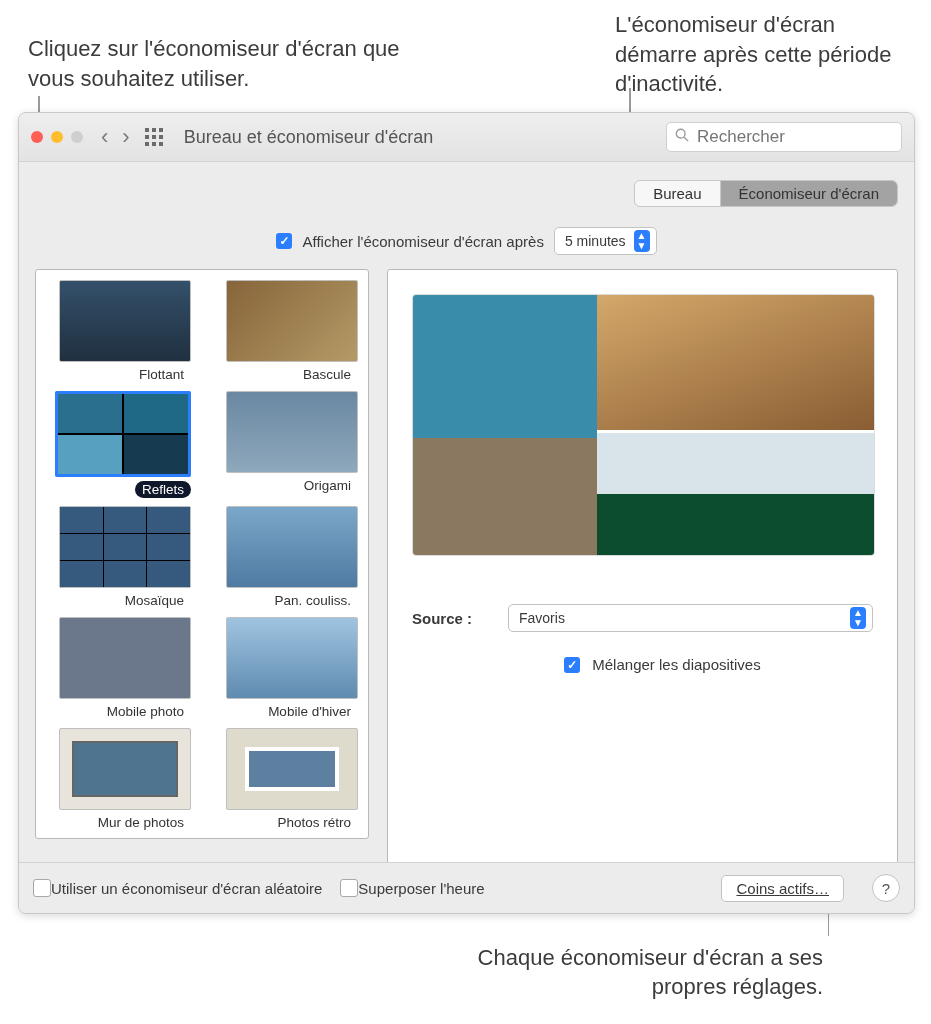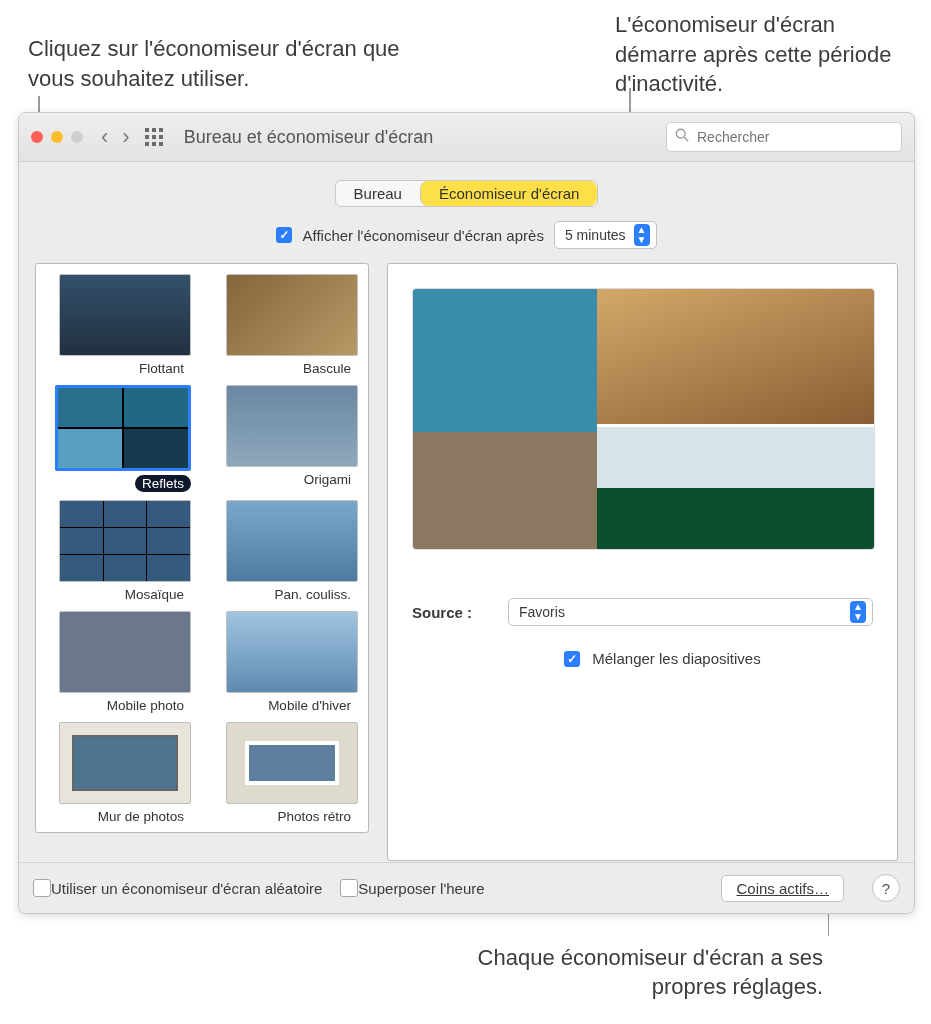--- a/index.html
+++ b/index.html
@@ -21,27 +21,27 @@
   .dot.yellow{background:#ffbd2e;}
   .dot.grey{background:#cfcfcf;}
   .navarrows{display:flex;gap:14px;margin-left:18px;color:#7a7a7a;}
   .nav-arrow{font-size:22px;line-height:1;}
   .grid-icon{margin-left:14px;display:inline-block;}
   .grid-icon svg{display:block;}
   .title{margin-left:20px;font-size:18px;font-weight:500;color:#555;}
   .search{position:absolute;right:12px;top:9px;width:218px;height:28px;
            background:#fff;border:1px solid #cfcfcf;border-radius:5px;
            display:flex;align-items:center;padding:0 8px;color:#9a9a9a;gap:6px;}
-  .search input{border:0;outline:0;font-size:14px;width:100%;background:transparent;color:#333;}
+  .search input{border:0;outline:0;font-size:17px;width:100%;background:transparent;color:#333;}
   .body{padding:18px 16px 0 16px;}
-  .segmented{display:flex;justify-content:center;margin-bottom:14px;}
+  .segmented{display:flex;justify-content:flex-end;margin-bottom:20px;}
   .seg-group{display:inline-flex;border:1px solid #c8c8c8;border-radius:6px;overflow:hidden;background:#f7f7f7;}
   .seg{padding:4px 18px;font-size:15px;color:#333;}
   .seg + .seg{border-left:1px solid #c8c8c8;}
-  .seg.active{background:#fde047;border-radius:8px;}
+  .seg.active{background:#a3a3a3;}
   .after-row{display:flex;justify-content:center;align-items:center;gap:10px;margin-bottom:14px;}
   .checkbox{width:16px;height:16px;border-radius:3px;background:#2b7fff;display:inline-flex;
             align-items:center;justify-content:center;color:#fff;font-size:12px;font-weight:bold;}
   .cb-empty{width:16px;height:16px;border:1px solid #a8a8a8;border-radius:3px;background:#fff;display:inline-block;}
   .after-row .label{font-size:15px;}
   .popup{border:1px solid #c2c2c2;border-radius:5px;background:#fff;height:26px;
          display:inline-flex;align-items:center;padding:0 6px 0 10px;font-size:14px;gap:8px;}
   .popup .arrows{background:#2b7fff;color:#fff;border-radius:4px;padding:1px 3px;font-size:10px;line-height:1;
                  display:flex;flex-direction:column;align-items:center;justify-content:center;}
   .main{display:flex;gap:18px;}

